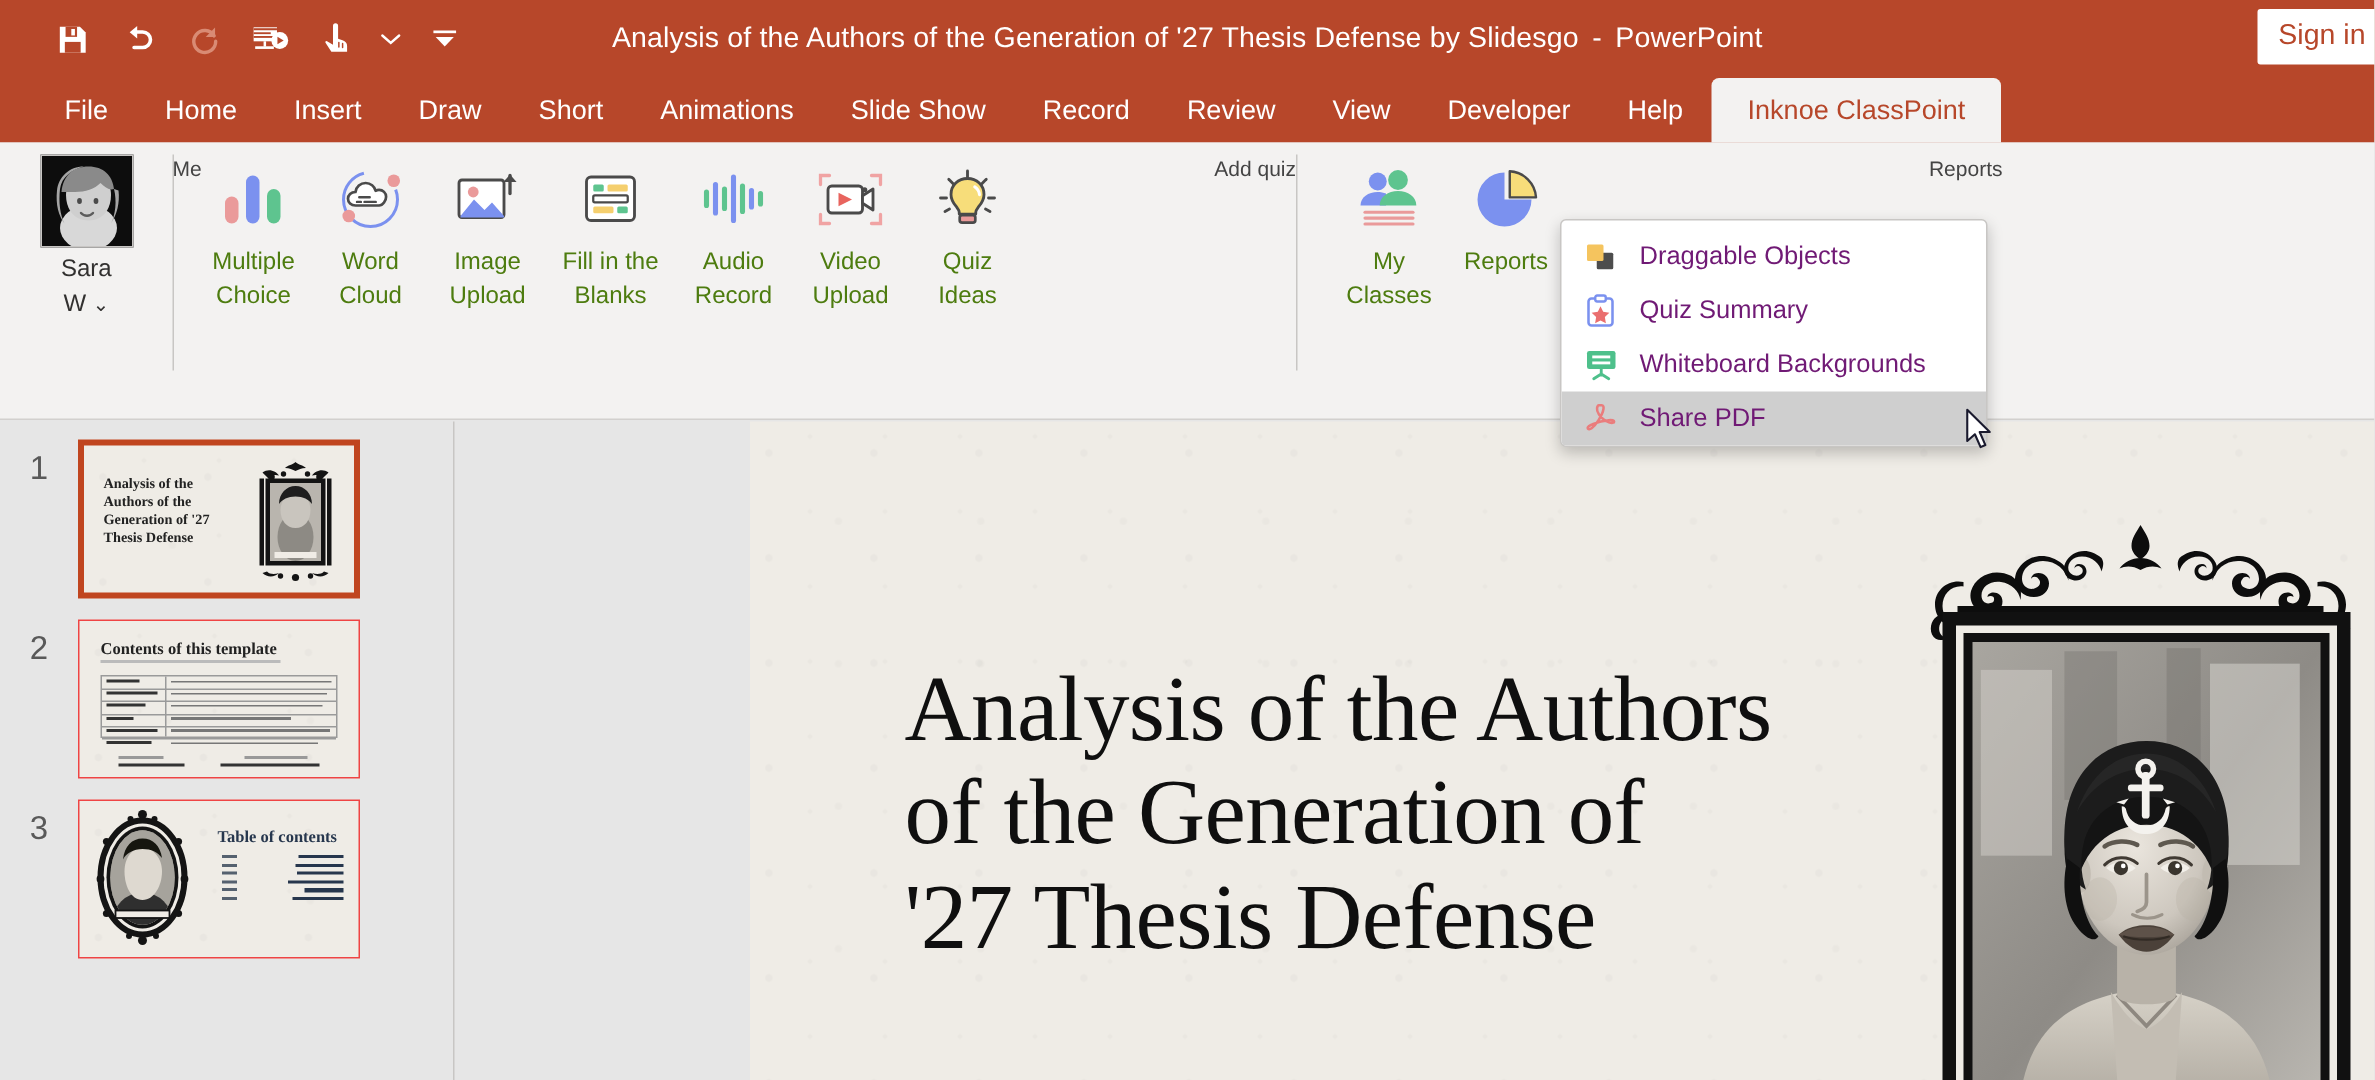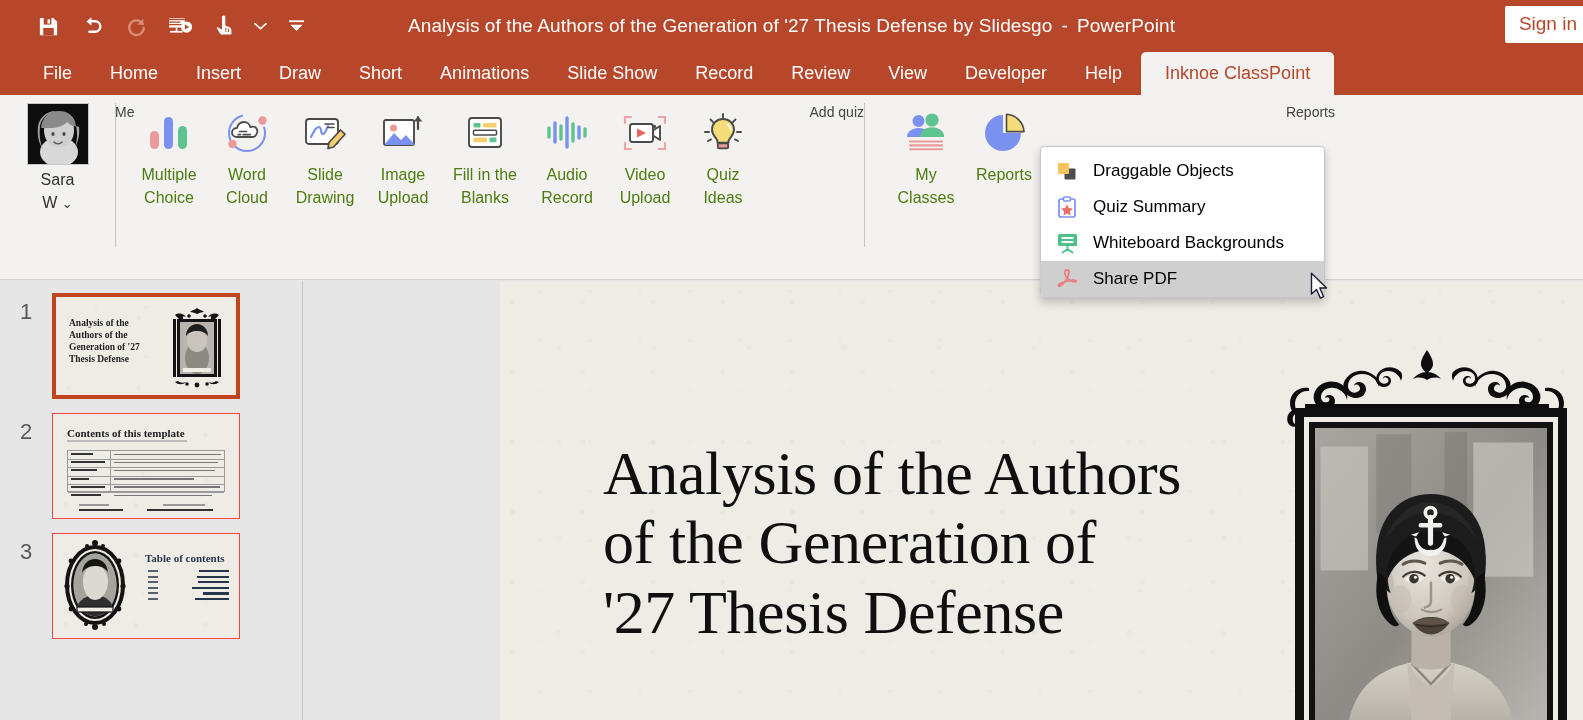--- a/index.html
+++ b/index.html
@@ -126,21 +126,21 @@
     border: 1px solid #c8c6c4;
     border-radius: 4px;
     box-shadow: 0 4px 10px rgba(0,0,0,.22);
     padding: 6px 0 0 0;
     z-index: 30;
     overflow: hidden;
   }
   .dd-item {
     display: flex; align-items: center; gap: 14px;
     height: 36px; padding: 0 14px;
-    font-size: 17px; color: #000000;
+    font-size: 17px; color: #701a75;
   }
   .dd-item .ddico { width: 24px; height: 24px; display:flex; align-items:center; justify-content:center; }
   .dd-item.hover { background: #cfcfcf; }
 
   .cursor { position: absolute; left: 1310px; top: 272px; z-index: 40; }
 
   
   .workspace {
     position: absolute; left: 0; top: 281px; width: 1583px; height: 439px;
     background: #e6e6e6;
@@ -352,32 +352,20 @@
                   <path d="M16.5 21.5h7M20 24.6h7.5M15 24.6h2.6" stroke="#4a4a4a" stroke-width="1.6" stroke-linecap="round"></path>
                   <circle cx="39.5" cy="10.5" r="4.2" fill="#ea9a9a"></circle>
                   <circle cx="9.5" cy="34" r="4.2" fill="#ea9a9a"></circle>
                 </svg>
               </div>
               <div class="lbl">Word
 Cloud</div>
             </div>
 
 
-            <div class="tile">
-              <div class="ico">
-                <svg width="46" height="42" viewBox="0 0 46 42">
-                  <rect x="4" y="7" width="32" height="25" rx="3" fill="#fff" stroke="#4a4a4a" stroke-width="1.9"></rect>
-                  <path d="M9 25c3-6 5-10 8-10s1 7 4 7 3-5 5-8" stroke="#7b91ef" stroke-width="2.2" fill="none" stroke-linecap="round"></path>
-                  <path d="M23 12h9M26 15.5h6" stroke="#4a4a4a" stroke-width="1.6" stroke-linecap="round"></path>
-                  <path d="M27 30.5l11.5-12.5 4.5 4.2L31.5 35l-5.5 1.5z" fill="#f5cf6e" stroke="#4a4a4a" stroke-width="1.7" stroke-linejoin="round"></path>
-                </svg>
-              </div>
-              <div class="lbl">Slide
-Drawing</div>
-            </div>
 
             <div class="tile">
               <div class="ico">
                 <svg width="46" height="42" viewBox="0 0 46 42">
                   <rect x="4" y="8" width="30" height="25" rx="2" fill="#fff" stroke="#4a4a4a" stroke-width="1.9"></rect>
                   <circle cx="13.5" cy="16" r="3.6" fill="#ea9a9a"></circle>
                   <path d="M5 32l9-11 7 7 5-5 8 9v1H5z" fill="#7b91ef"></path>
                   <path d="M38 17V5" stroke="#4a4a4a" stroke-width="2.2" stroke-linecap="round"></path>
                   <path d="M33.6 9.4L38 4.4l4.4 5z" fill="#4a4a4a"></path>
                 </svg>

